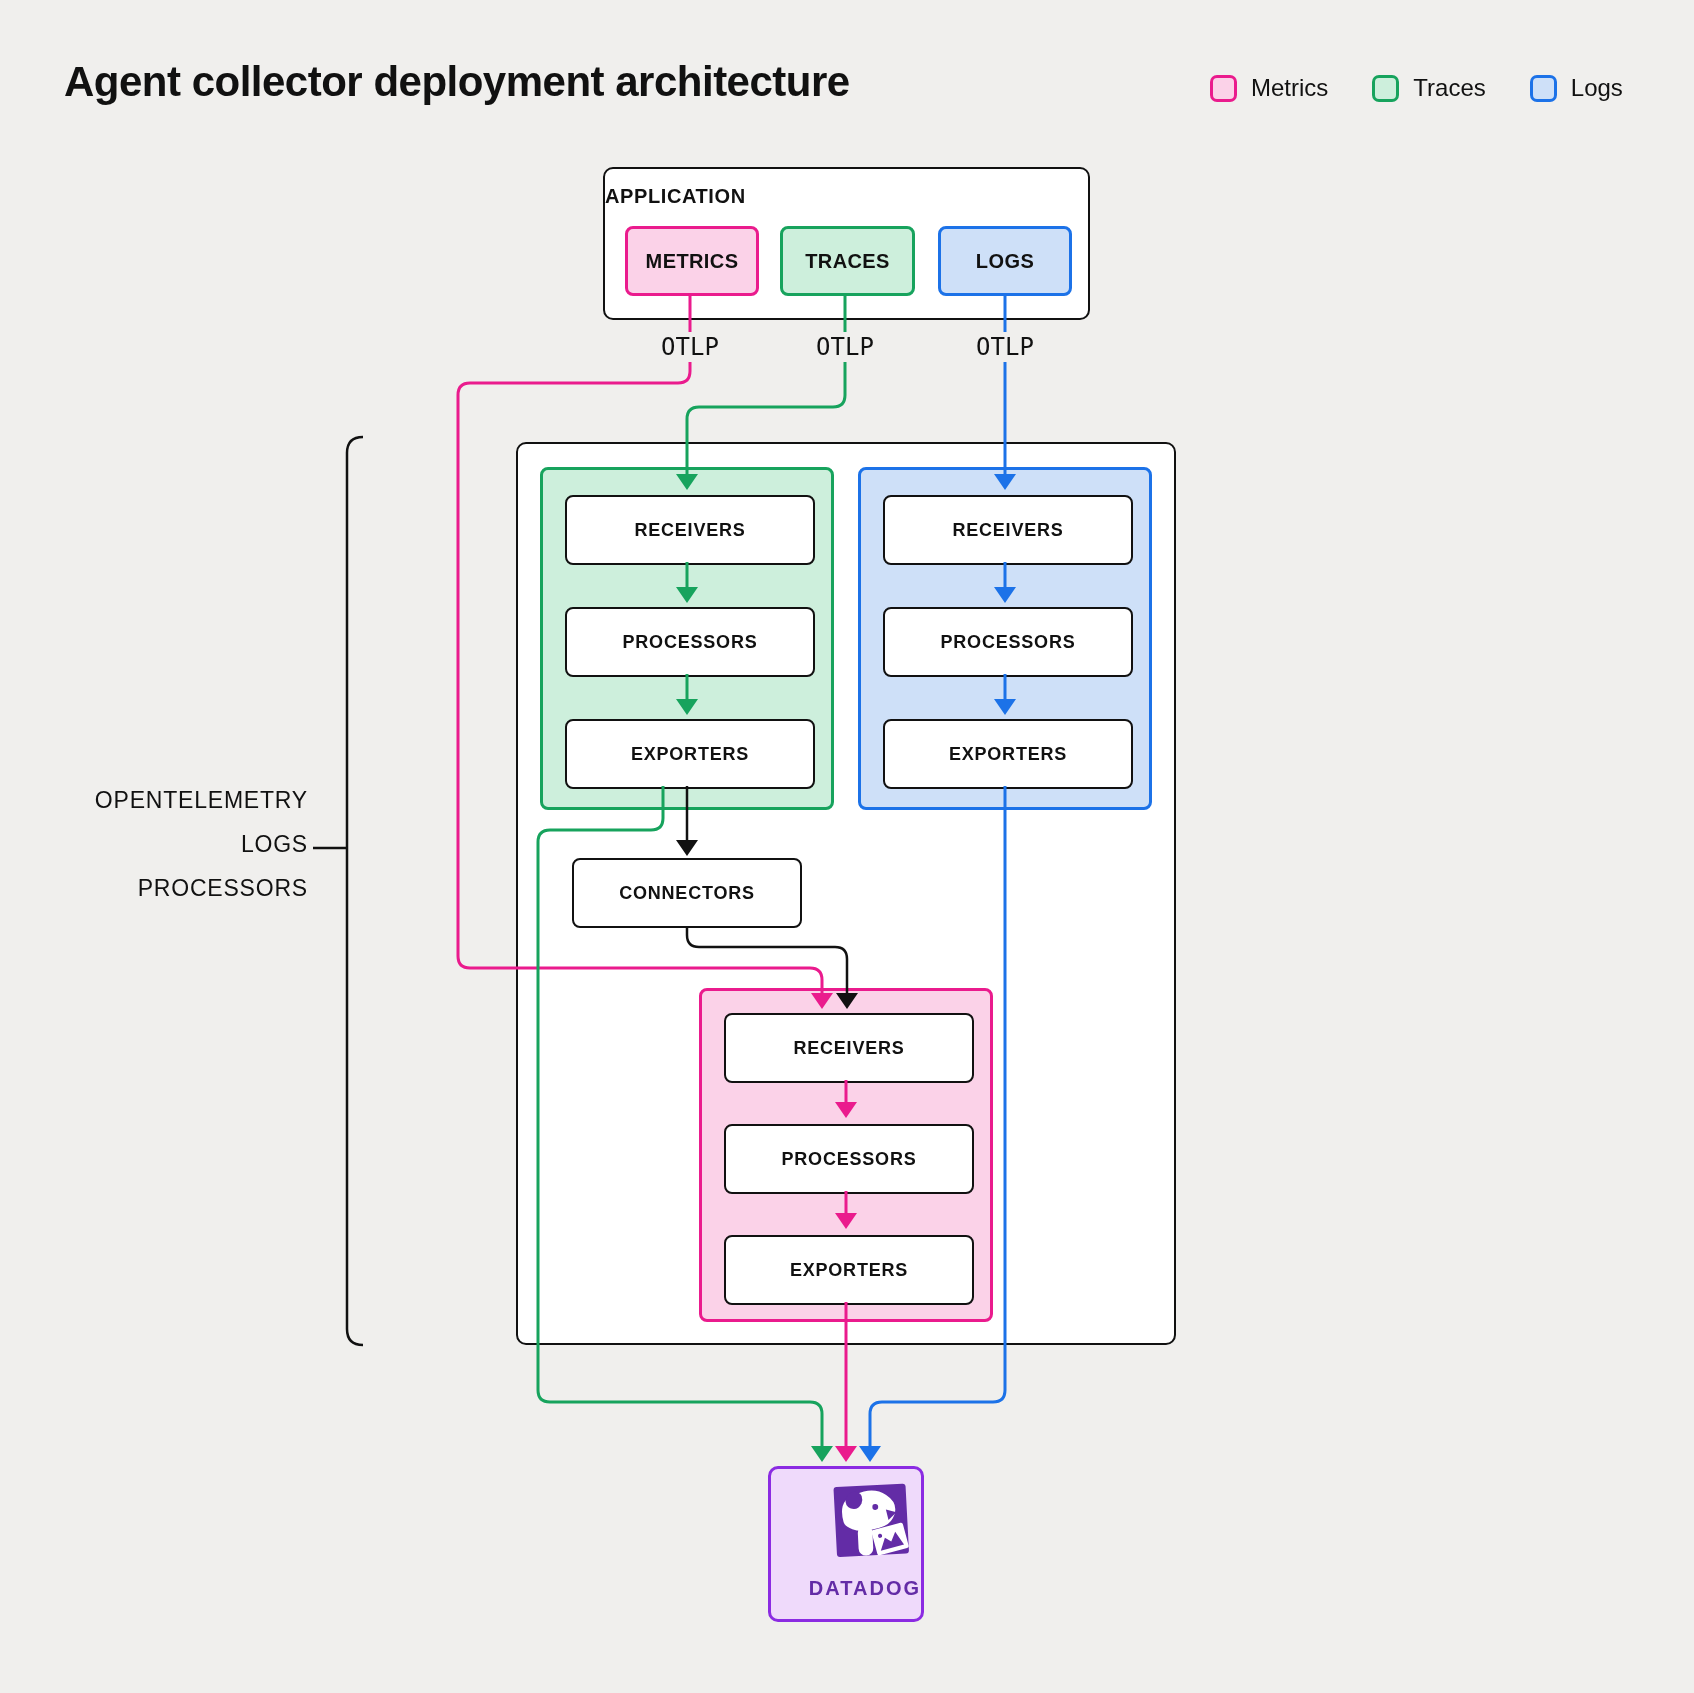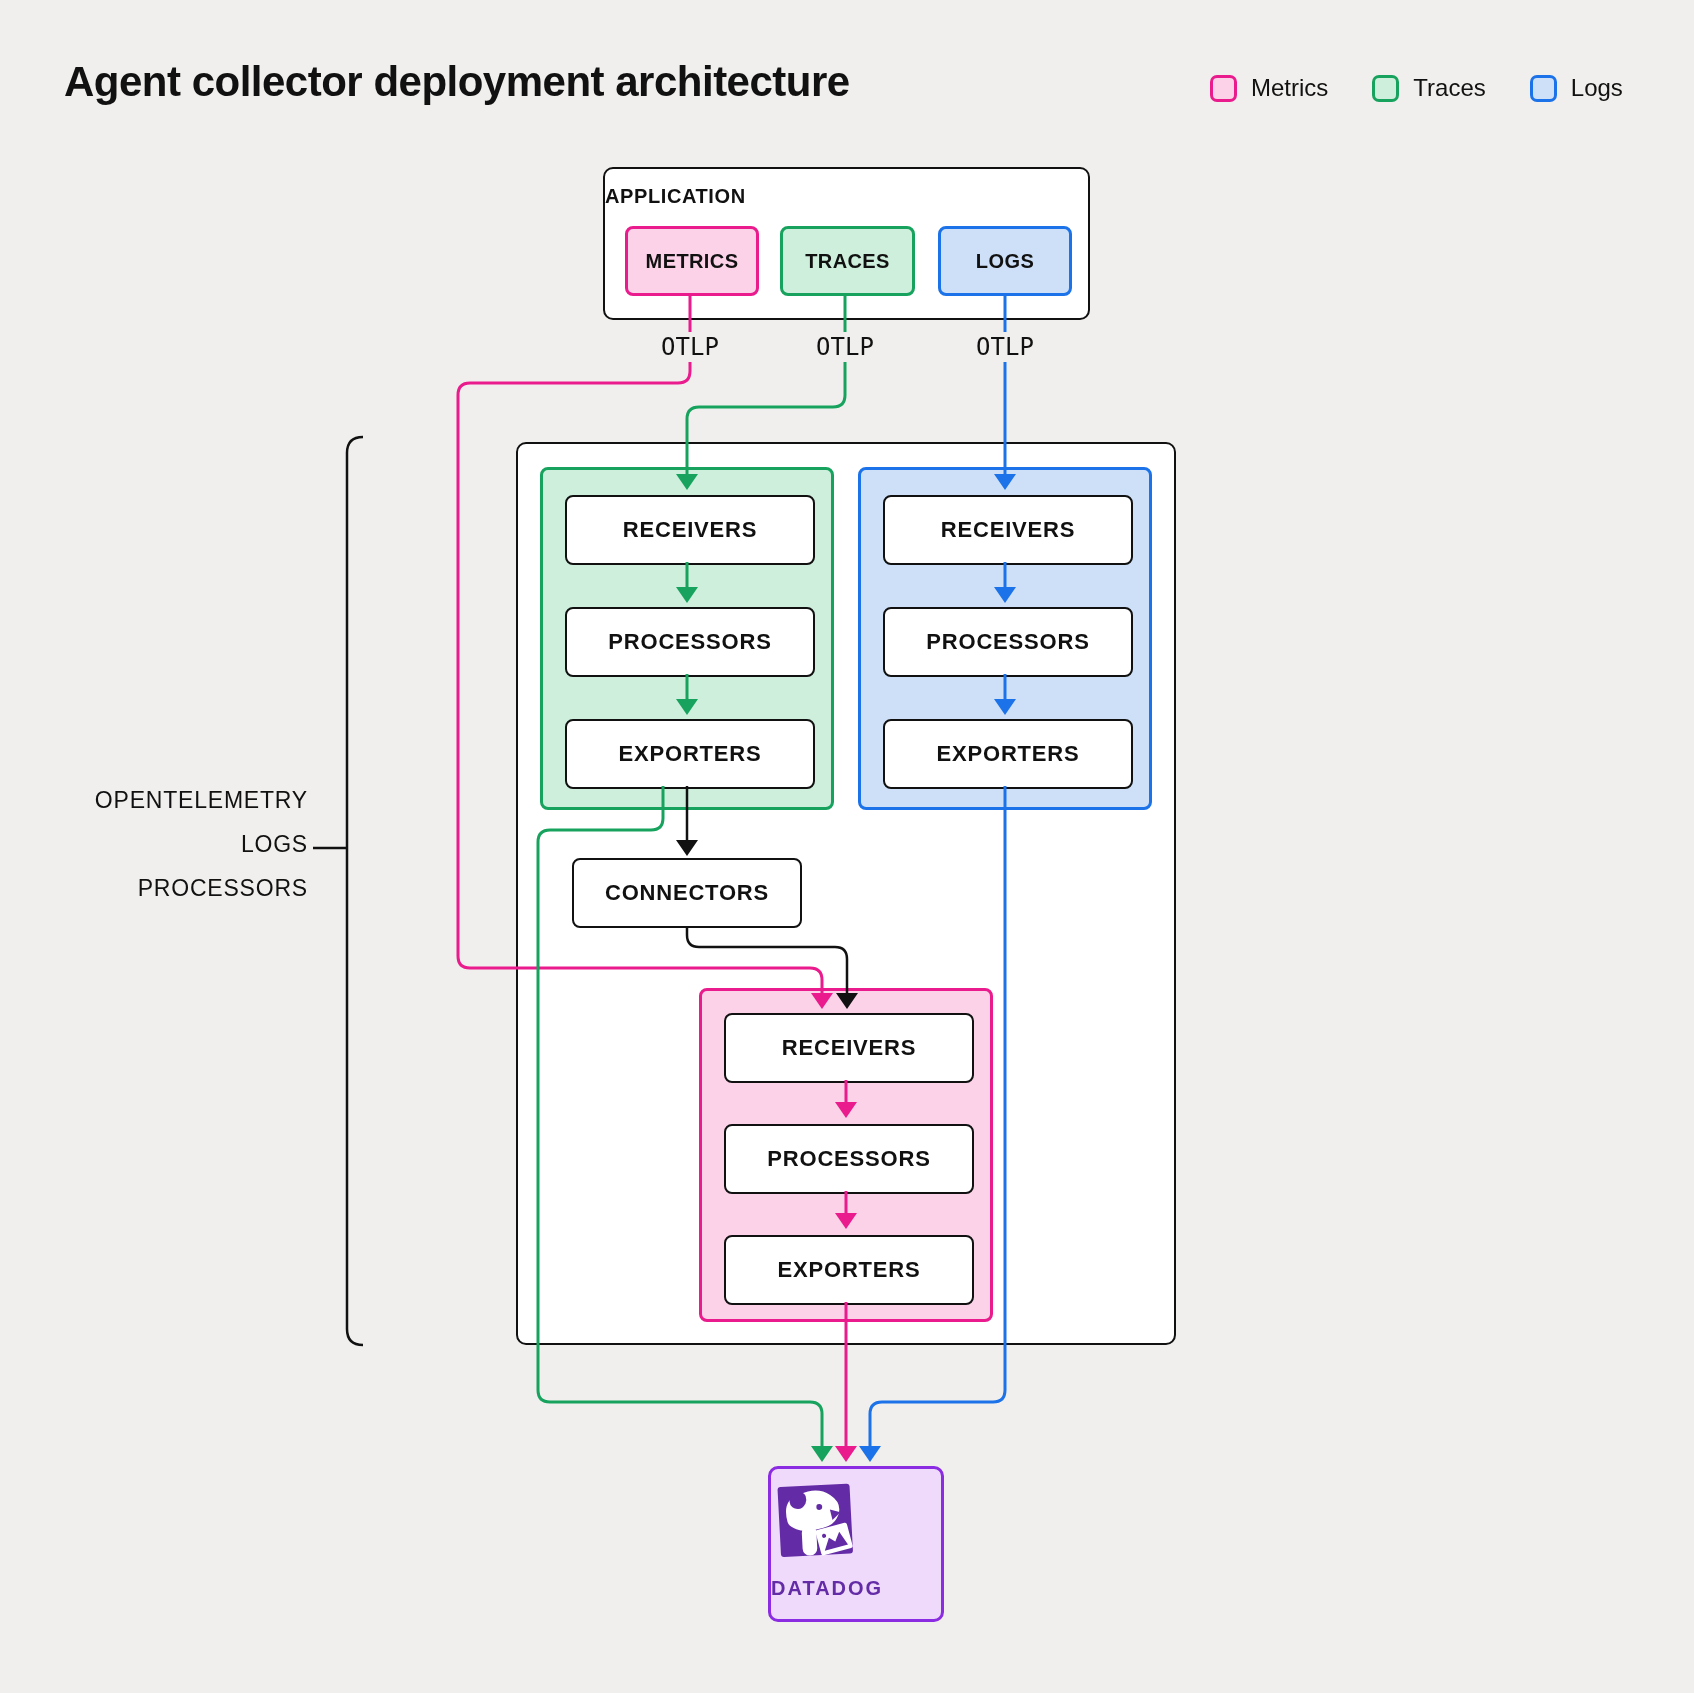--- a/index.html
+++ b/index.html
@@ -39,29 +39,29 @@
   .otlp{z-index:3;width:74px;height:30px;background:var(--background);
     display:flex;align-items:center;justify-content:center;
     font-family:"DejaVu Sans Mono",monospace;font-size:24px;font-weight:400;}
   .pipeline{position:absolute;border-radius:8px;border:3px solid;z-index:1;}
   .pipe-traces{background:var(--traces-fill);border-color:var(--traces);}
   .pipe-logs{background:var(--logs-fill);border-color:var(--logs);}
   .pipe-metrics{background:var(--metrics-fill);border-color:var(--metrics);}
   .stage{position:absolute;left:22px;width:250px;height:70px;background:#fff;
     border:2.5px solid var(--ink);border-radius:8px;
     display:flex;align-items:center;justify-content:center;
-    font-size:22px;font-weight:800;letter-spacing:0.8px;}
+    font-size:18px;font-weight:800;letter-spacing:0.8px;}
   .stage-free{z-index:1;}
   
   .bracket-label{left:58px;top:778px;width:250px;text-align:right;
     font-size:23px;font-weight:400;letter-spacing:0.8px;line-height:44px;}
   
-  .datadog-box{left:768px;top:1466px;width:176px;height:156px;border-radius:10px;
+  .datadog-box{left:768px;top:1466px;width:156px;height:156px;border-radius:10px;
     background:var(--datadog-fill);border:3.5px solid var(--datadog-border);
-    display:flex;flex-direction:column;align-items:flex-start;z-index:1;}
+    display:flex;flex-direction:column;align-items:flex-end;z-index:1;}
   .datadog-text{margin-top:2px;font-size:20px;font-weight:700;letter-spacing:2px;
     color:var(--datadog-logo);}
   
   #wires{position:absolute;left:0;top:0;z-index:2;pointer-events:none;}
   #bracket-svg{position:absolute;left:0;top:0;z-index:1;pointer-events:none;}
   .wire{fill:none;stroke-width:3px;stroke-linecap:butt;}
   .wire-metrics{stroke:var(--metrics);}
   .wire-traces{stroke:var(--traces);}
   .wire-logs{stroke:var(--logs);}
   .wire-ink{stroke:var(--ink);stroke-width:2.5px;}

